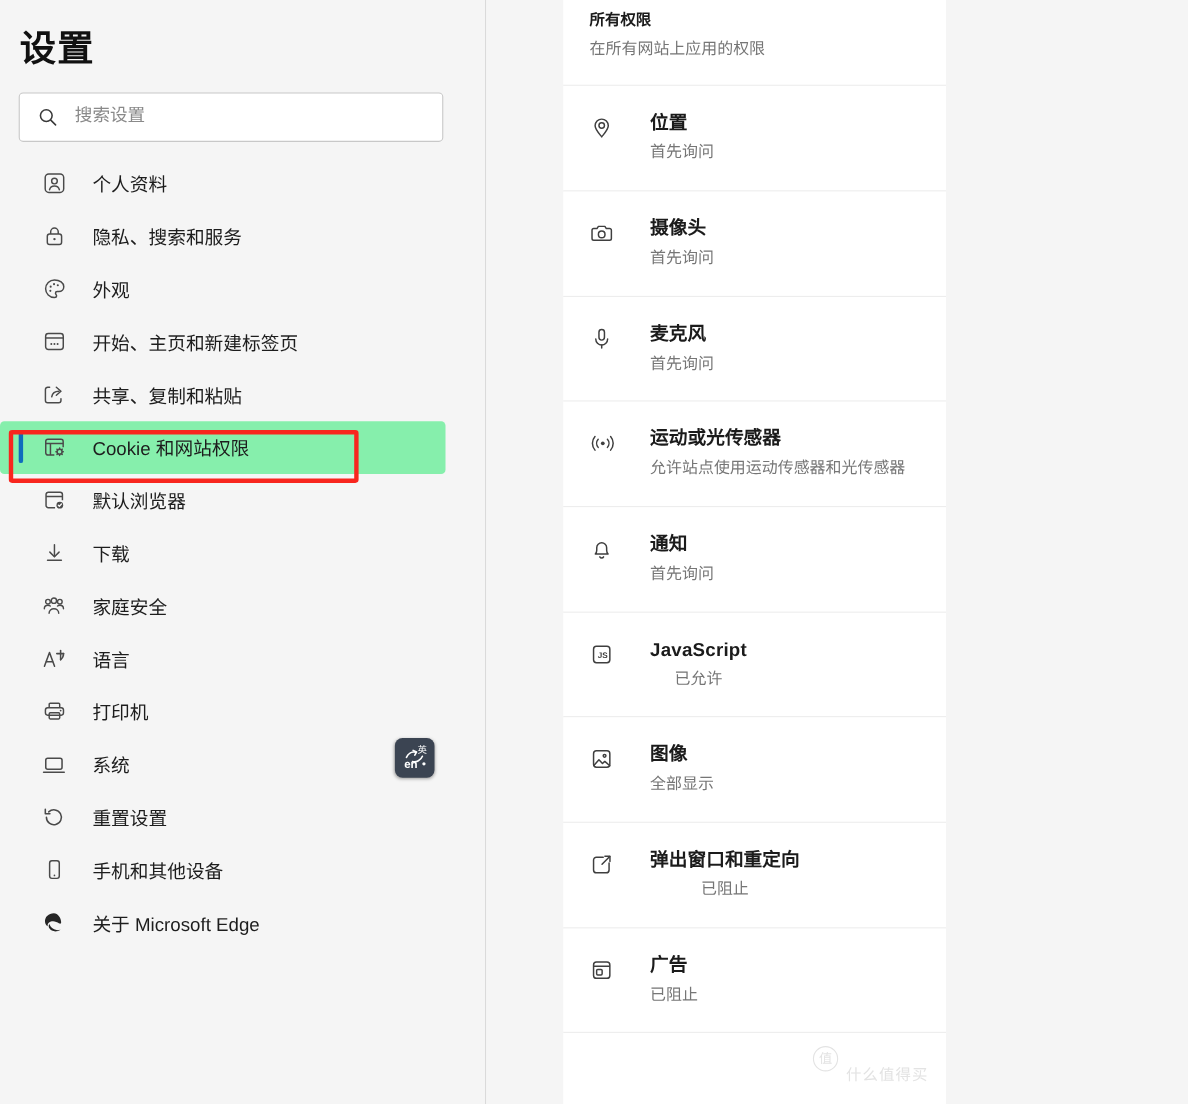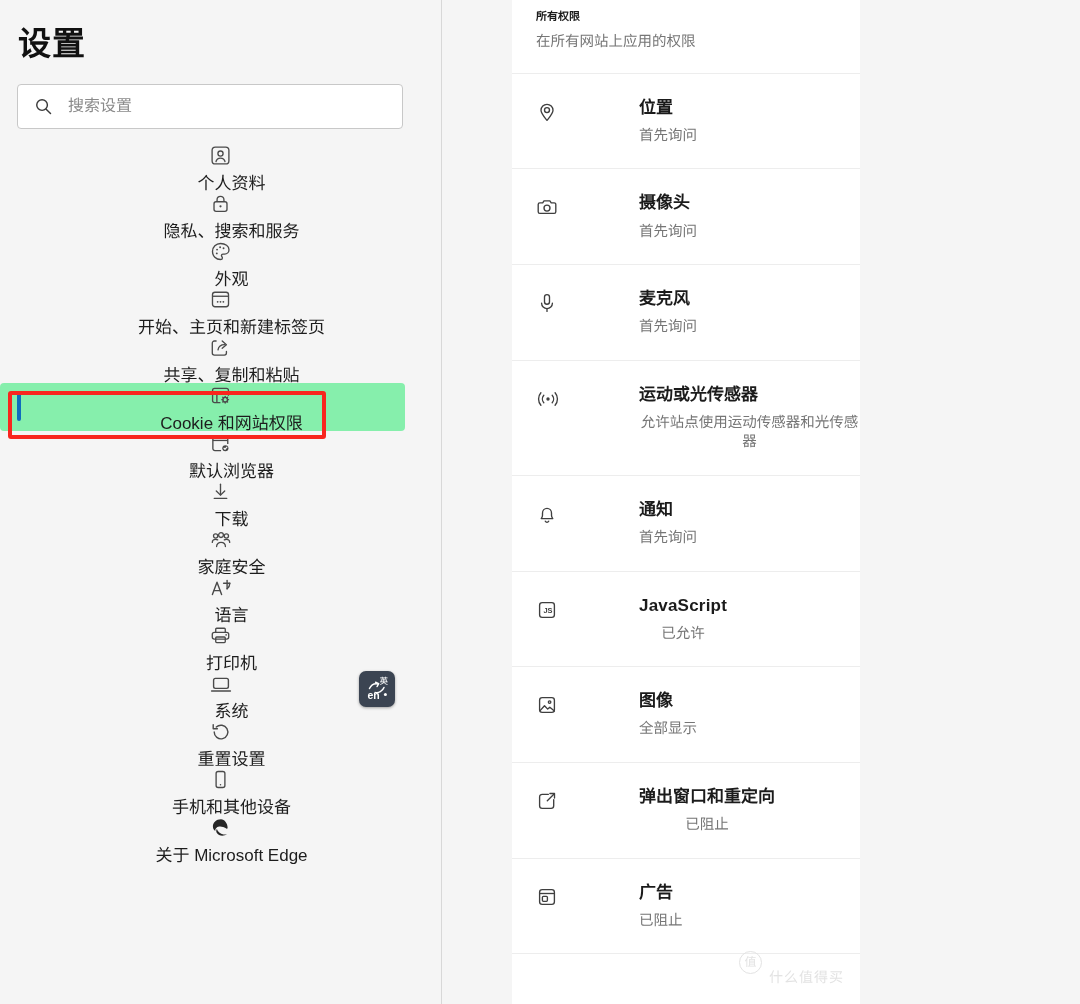--- a/index.html
+++ b/index.html
@@ -84,21 +84,20 @@
   .nav-item {
     position: relative;
     height: 48px;
     display: flex;
     align-items: center;
     padding-left: 36px;
     box-sizing: border-box;
     width: 405px;
     border-radius: 4px;
     cursor: default;
-    flex-direction: column;
   }
   .nav-item .n-icon {
     flex: 0 0 auto;
     width: 26px;
     height: 26px;
     display: flex;
     align-items: center;
     justify-content: center;
     color: #4a4a4a;
   }
@@ -161,41 +160,40 @@
     top: 0;
     right: 0;
     bottom: 0;
     background: #ffffff;
   }
   .section-head {
     padding: 8px 0 22px 24px;
     border-bottom: 1px solid #ededed;
   }
   .section-title {
-    font-size: 11px;
+    font-size: 14px;
     font-weight: 700;
     color: #1b1b1b;
     line-height: 1.5;
   }
   .section-sub {
     margin-top: 6px;
     font-size: 14.5px;
     color: #767676;
     line-height: 1.4;
   }
   .perm-list { }
   .perm-row {
     display: flex;
     align-items: flex-start;
     padding: 23px 0 23px 24px;
     border-bottom: 1px solid #ededed;
     min-height: 54px;
     box-sizing: border-box;
     cursor: default;
-    gap: 48px;
   }
   .perm-row .p-icon {
     flex: 0 0 auto;
     width: 26px;
     height: 26px;
     display: flex;
     align-items: center;
     justify-content: flex-start;
     color: #3f3f3f;
     margin-top: 2px;

